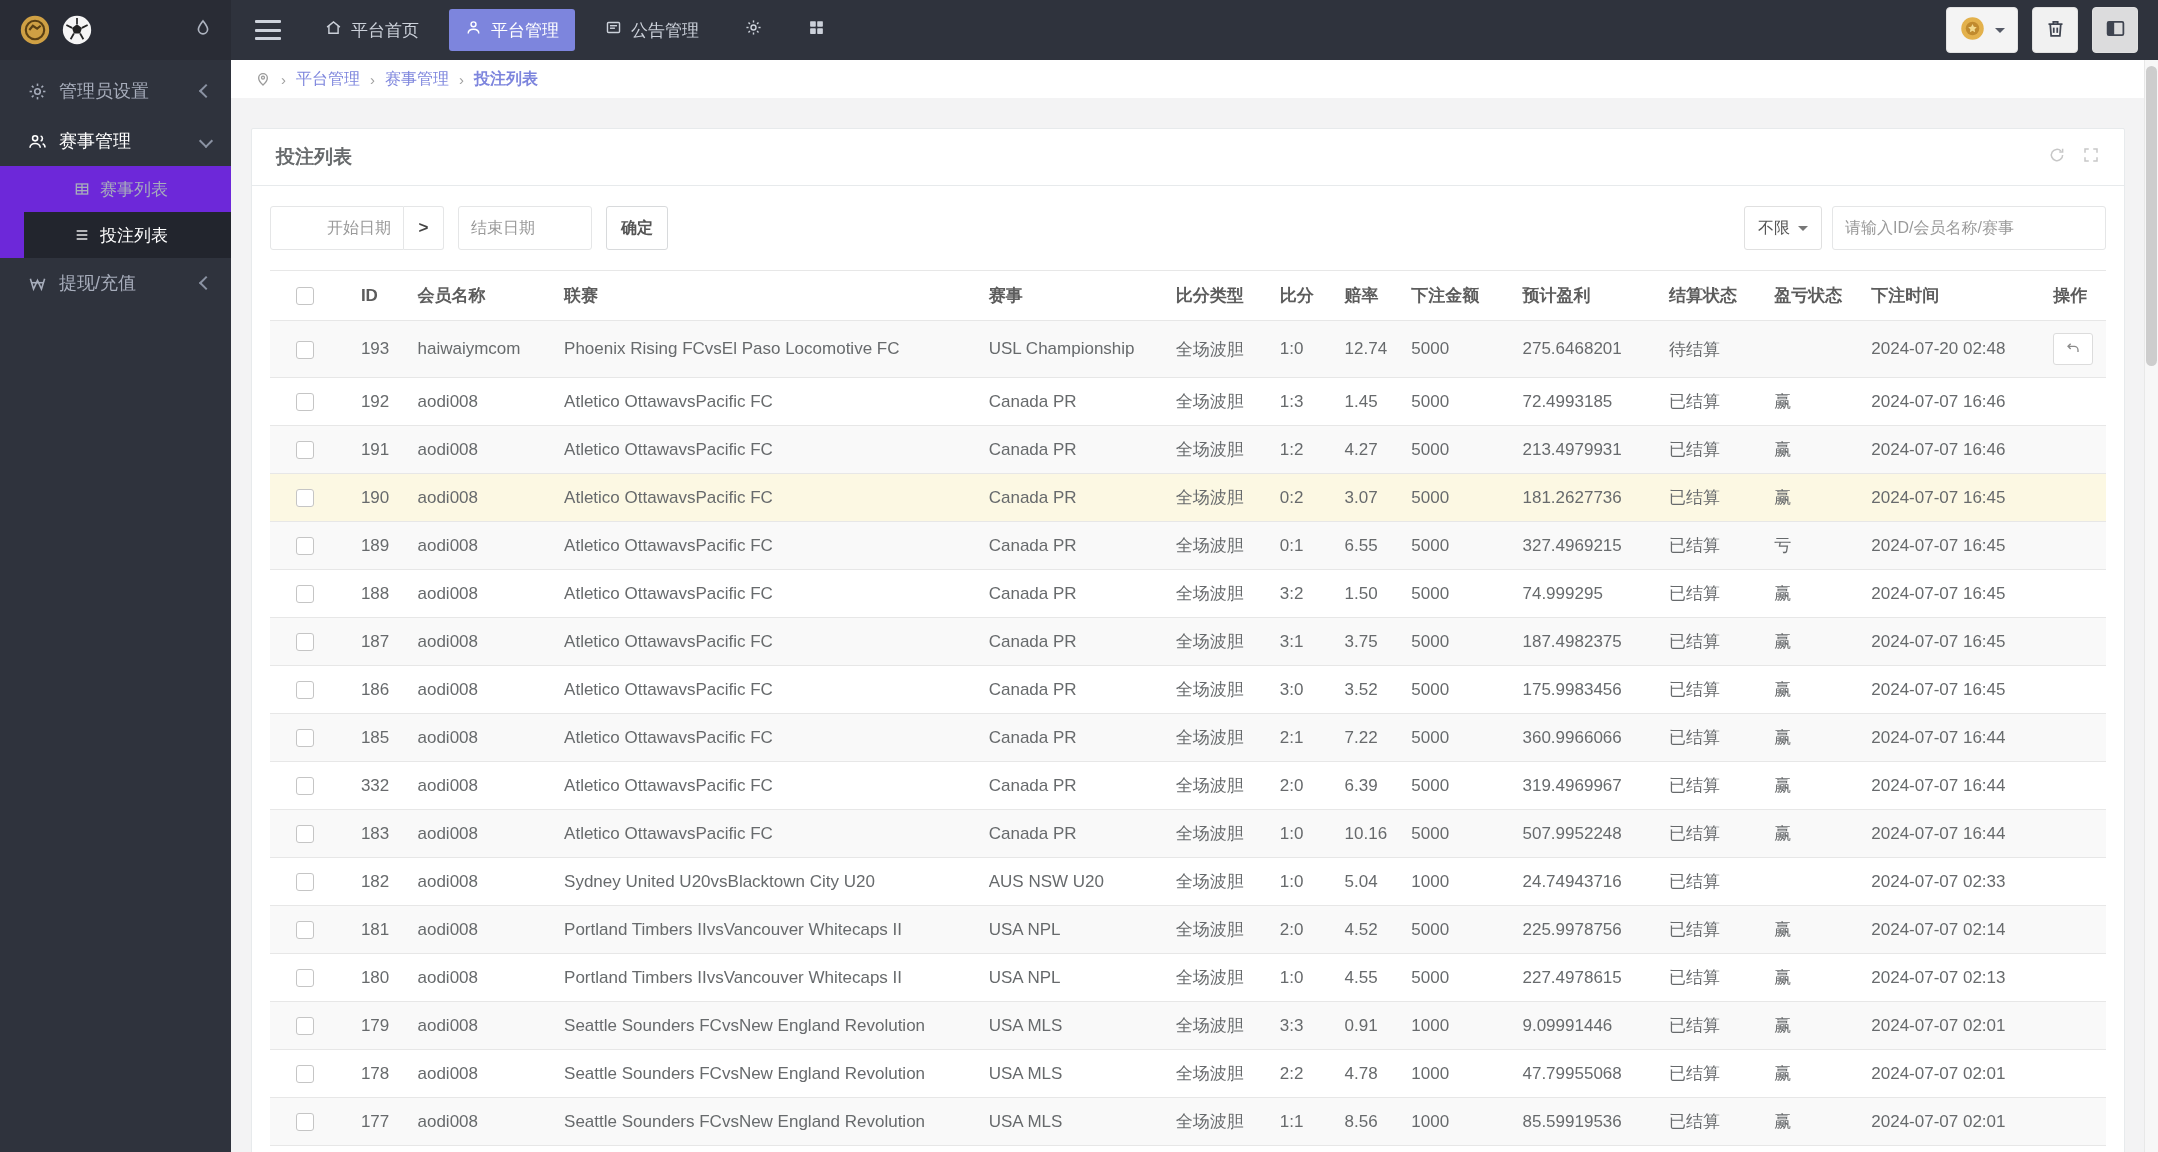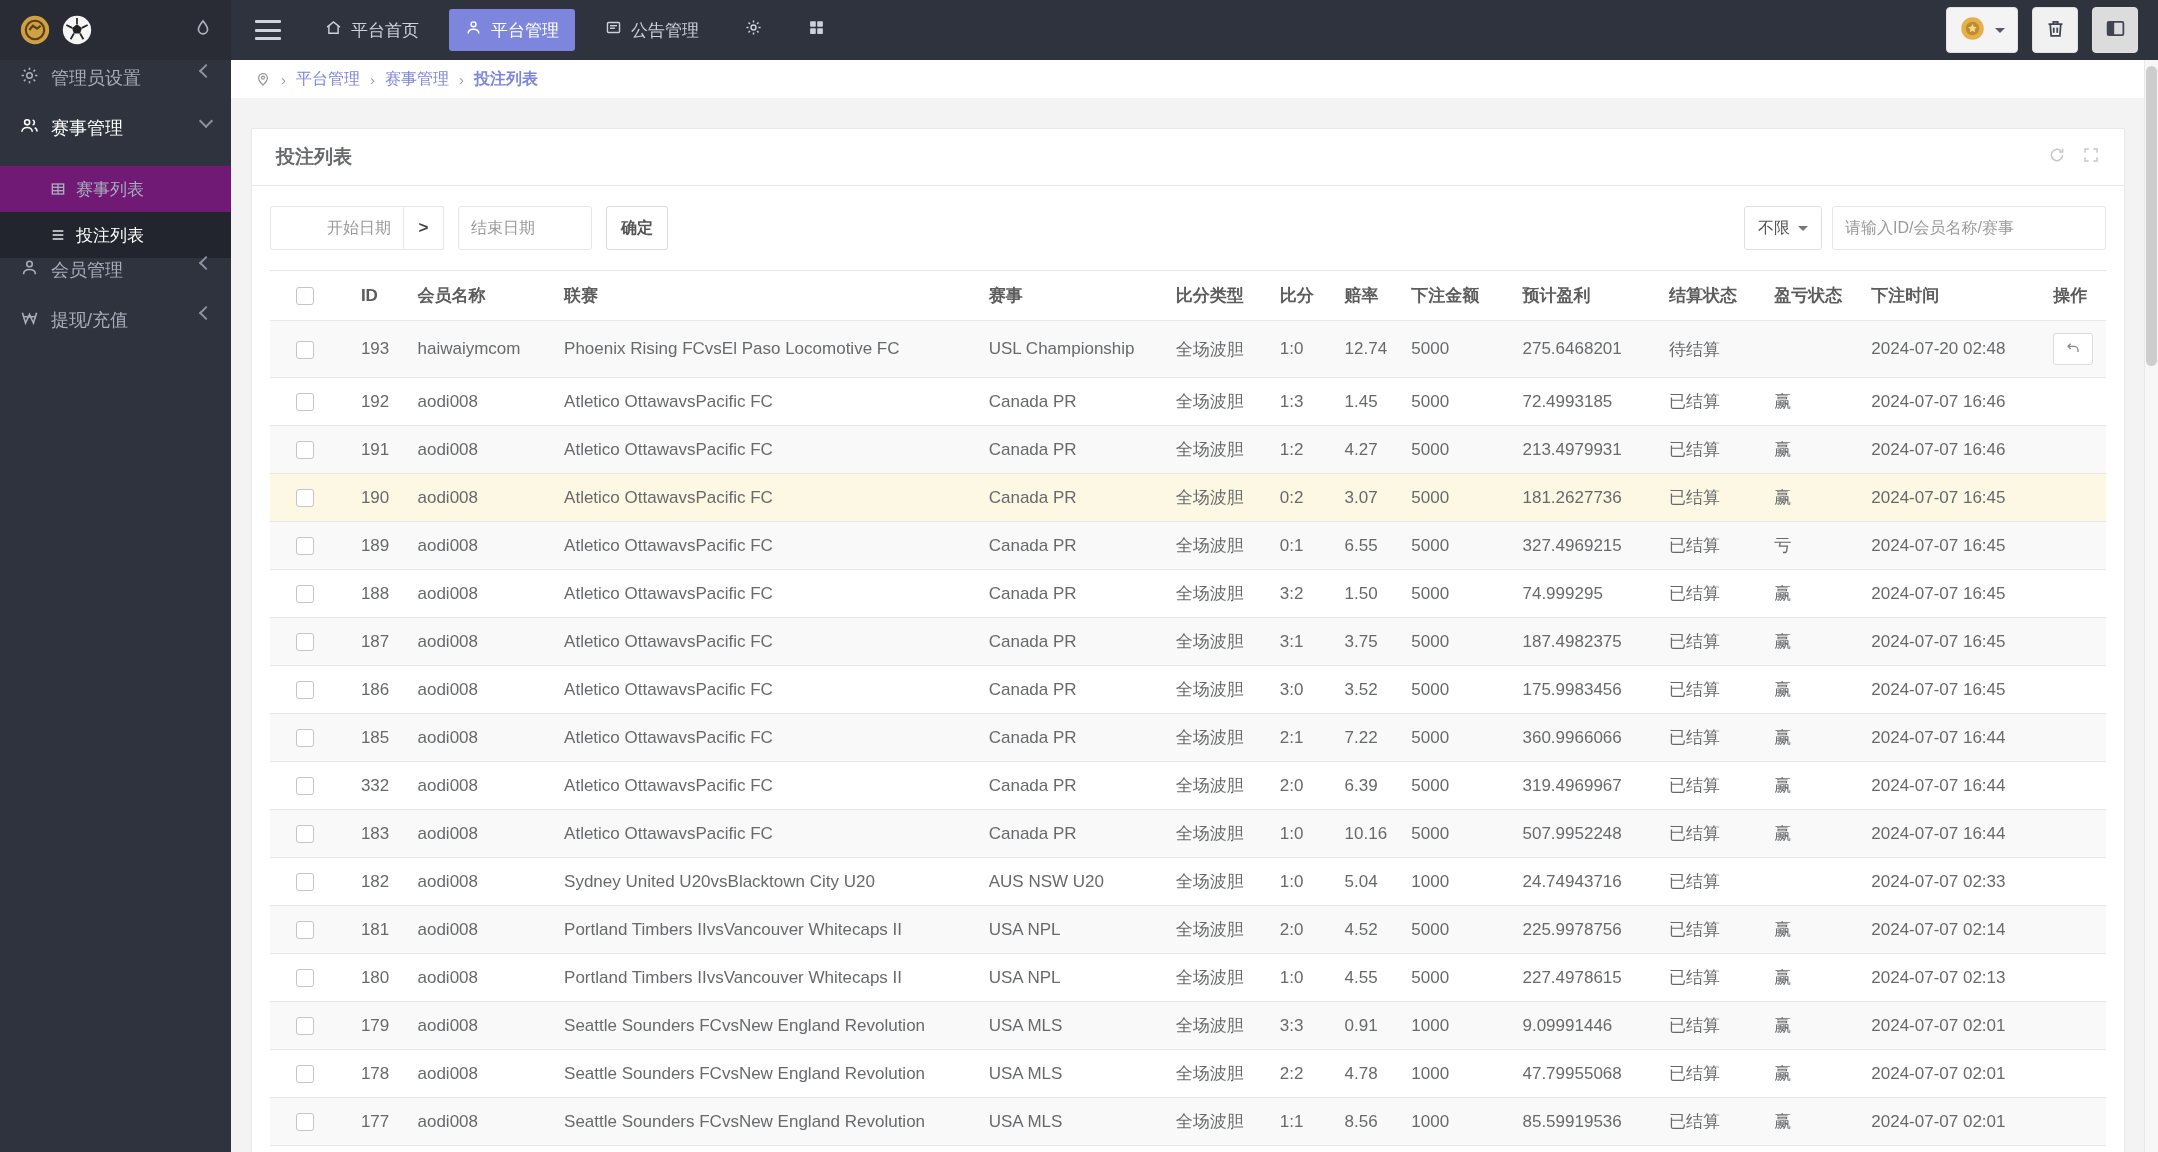--- a/index.html
+++ b/index.html
@@ -11,26 +11,26 @@
   .app{position:absolute;inset:0;}
 
   
   .sidebar{position:absolute;left:0;top:0;width:231px;height:100%;background:#2f333d;z-index:5;}
   .sidebar-header{height:60px;background:#292c35;display:flex;align-items:center;padding:0 18px;gap:8px;}
   .logo-circle{width:34px;height:34px;border-radius:50%;display:flex;align-items:center;justify-content:center;}
   .logo-circle svg{width:34px;height:34px;}
   .sidebar-header .droplet{margin-left:auto;color:#aeb4c0;}
   .sidebar-header .droplet svg{width:20px;height:20px;}
   .menu{padding-top:6px;}
-  .menu-item{height:50px;display:flex;align-items:flex-start;padding:0 20px;color:#a7adbb;font-size:18px;cursor:pointer;}
+  .menu-item{height:50px;display:flex;align-items:center;padding:0 20px;color:#a7adbb;font-size:18px;cursor:pointer;margin-left:8px;}
   .menu-item .mi-icon{width:19px;height:19px;margin-right:12px;display:inline-flex;}
   .menu-item .mi-icon svg{width:19px;height:19px;}
   .menu-item .chev{margin-left:auto;color:#8b93a3;}
   .menu-item.open{color:#ffffff;}
-  .submenu{background:#701a75;}
+  .submenu{background:#6d28d9;padding-left:24px;}
   .submenu-item{height:46px;display:flex;align-items:center;padding-left:50px;color:#a7adbb;font-size:17px;cursor:pointer;}
   .submenu-item .mi-icon{width:16px;height:16px;margin-right:10px;display:inline-flex;}
   .submenu-item .mi-icon svg{width:16px;height:16px;}
   .submenu-item.active{background:#22252d;color:#ffffff;}
   .chev{display:inline-block;width:8px;height:8px;border-right:2px solid currentColor;border-bottom:2px solid currentColor;}
   .chev-left{transform:rotate(135deg);}
   .chev-down{transform:rotate(45deg);}
 
   
   .navbar{position:absolute;left:231px;right:0;top:0;height:60px;background:#2f333d;display:flex;align-items:center;padding:0 20px 0 24px;z-index:4;}
@@ -177,30 +177,20 @@
             <svg viewBox="0 0 24 24" fill="none" stroke="currentColor" stroke-width="2">
                 <line x1="4" y1="6" x2="20" y2="6"></line>
                 <line x1="4" y1="12" x2="20" y2="12"></line>
                 <line x1="4" y1="18" x2="20" y2="18"></line>
               </svg>
           </span>
           <span>投注列表</span>
         </div>
       </div>
 
-      <div class="menu-item">
-        <span class="mi-icon">
-          <svg viewBox="0 0 24 24" fill="none" stroke="currentColor" stroke-width="2">
-              <circle cx="12" cy="7.5" r="3.5"></circle>
-              <path d="M4.5 20.5c0-4 3.5-6 7.5-6s7.5 2 7.5 6"></path>
-            </svg>
-        </span>
-        <span>会员管理</span>
-        <span class="chev chev-left"></span>
-      </div>
 
       <div class="menu-item">
         <span class="mi-icon">
           <svg viewBox="0 0 24 24" fill="none" stroke="currentColor" stroke-width="2">
               <polyline points="3,6 7,19 12,8 17,19 21,6"></polyline>
               <line x1="4" y1="11" x2="20" y2="11"></line>
             </svg>
         </span>
         <span>提现/充值</span>
         <span class="chev chev-left"></span>

